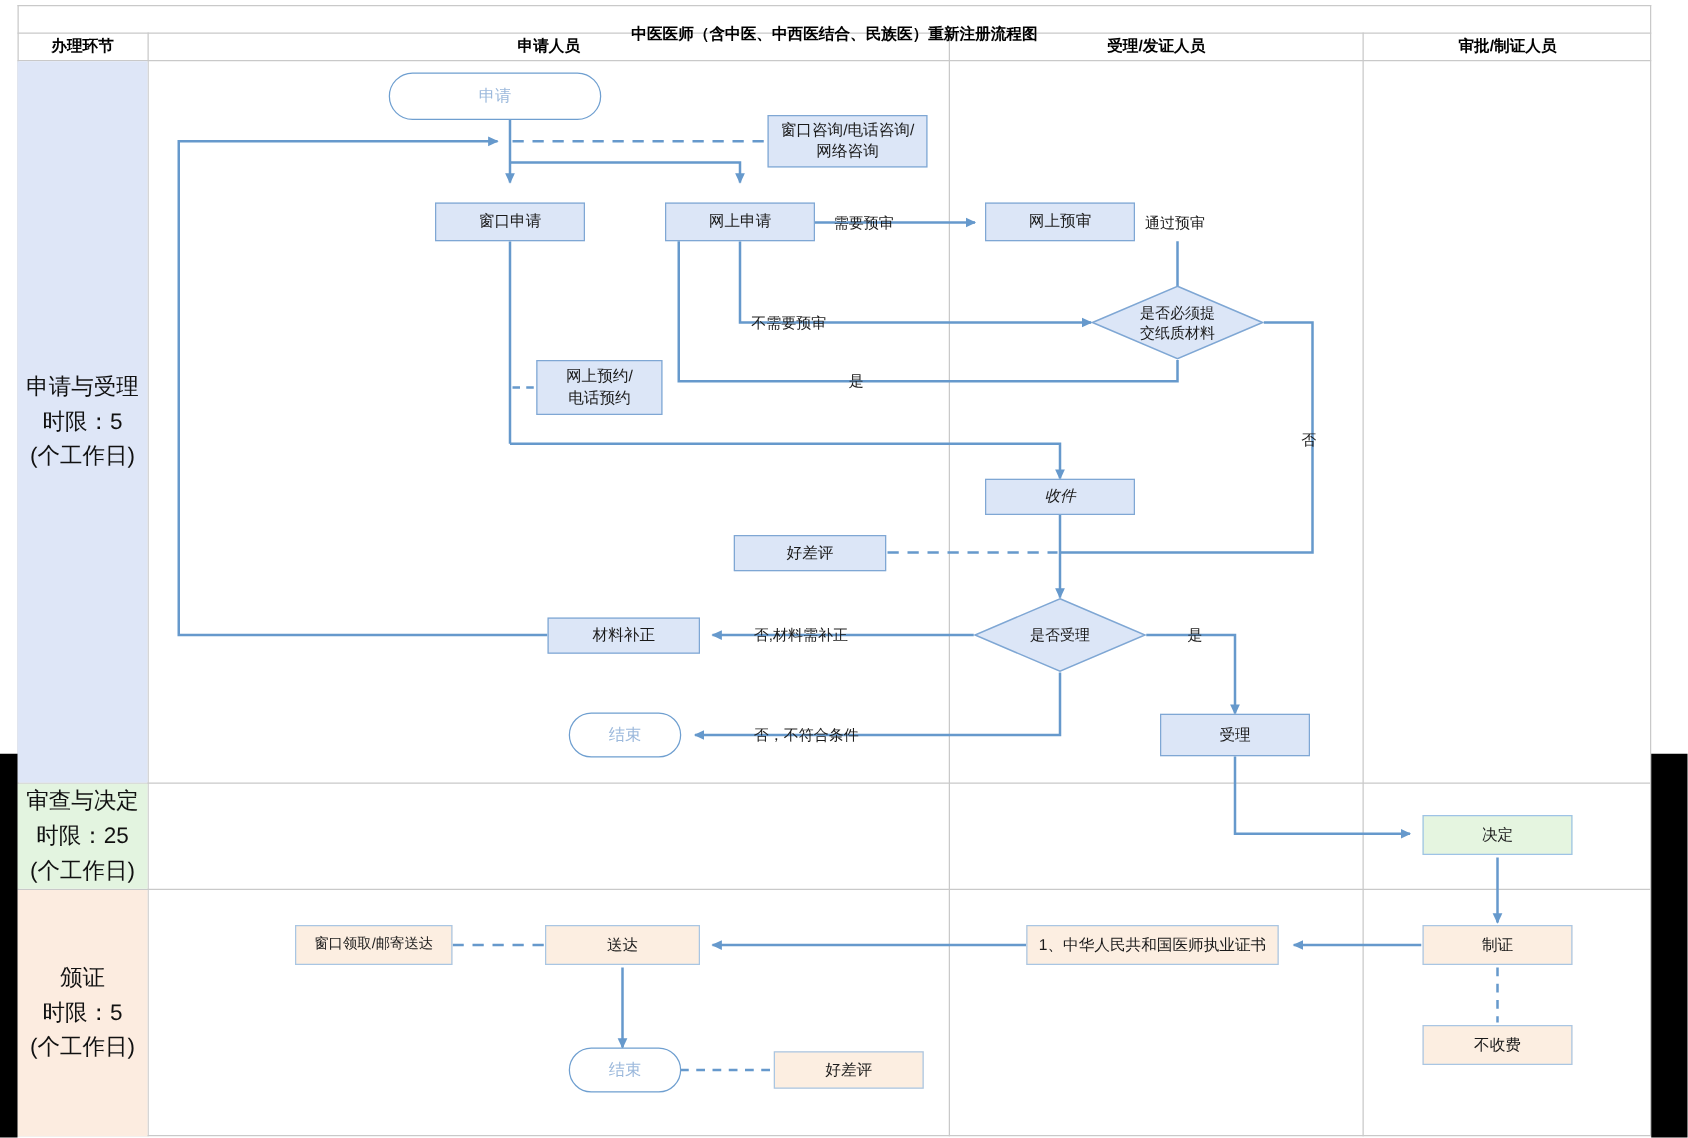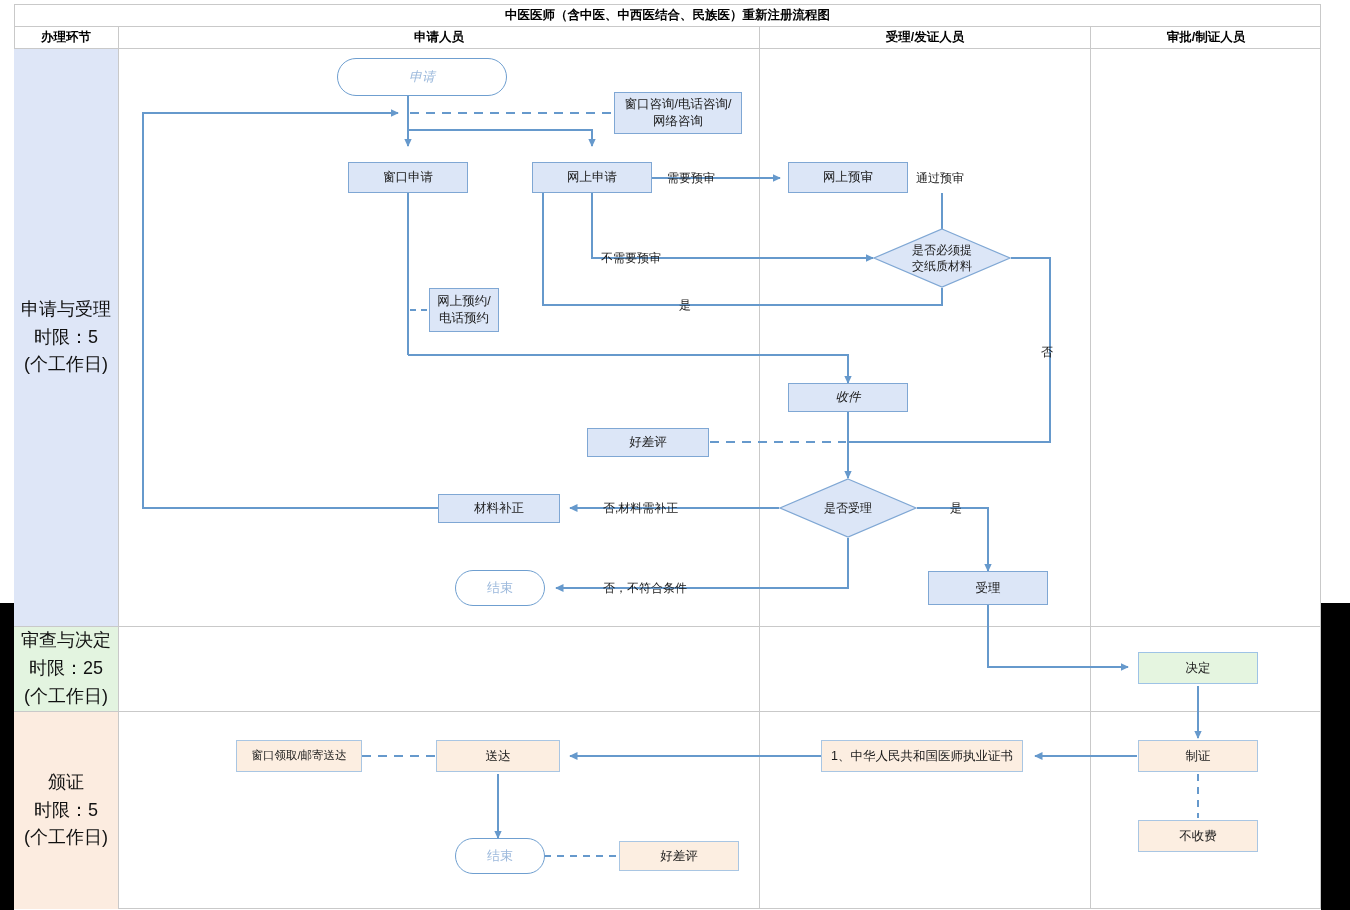--- a/index.html
+++ b/index.html
@@ -33,21 +33,21 @@
   .tbl-line {
     position: absolute;
     background: #c9c9c9;
   }
   .h { height: 1px; }
   .v { width: 1px; }
 
   
   #title-row {
     position: absolute;
-    left: 14px; top: 4px;
+    left: 14px; top: 16px;
     width: 1307px; height: 22px;
     display: flex;
     align-items: center;
     justify-content: center;
     font-size: 12.5px;
     font-weight: bold;
     color: #000;
   }
 
   
@@ -243,21 +243,21 @@
 
       <path d="M362,756 L436,756" stroke-dasharray="9,7"></path>
 
       <path d="M498,774 L498,838" marker-end="url(#ah)"></path>
 
       <path d="M544,856 L618,856" stroke-dasharray="7,6"></path>
 
     </g>
   </svg>
 
-  <div class="node term" style="left:337px;top:58px;width:170px;height:38px;font-style:italic;">
+  <div class="node term" style="left:311px;top:58px;width:170px;height:38px;">
     <span>申请</span>
   </div>
 
   <div class="node blue" style="left:614px;top:92px;width:128px;height:42px;flex-direction:column;">
     <span>窗口咨询/电话咨询/</span>
     <span>网络咨询</span>
   </div>
 
   <div class="node blue" style="left:348px;top:162px;width:120px;height:31px;">
     <span>窗口申请</span>
@@ -274,21 +274,21 @@
   <div class="node diamond" style="left:873px;top:228px;width:138px;height:60px;">
     <svg class="diamond-svg" width="138" height="60" viewBox="0 0 138 60">
       <polygon points="69,1 137,30 69,59 1,30" fill="#dce6f7" stroke="#7fa7d4" stroke-width="1.2"></polygon>
     </svg>
     <div class="diamond-txt">
       <div>是否必须提</div>
       <div>交纸质材料</div>
     </div>
   </div>
 
-  <div class="node blue" style="left:429px;top:288px;width:70px;height:44px;flex-direction:column;">
+  <div class="node blue" style="left:429px;top:288px;width:101px;height:44px;flex-direction:column;">
     <span>网上预约/</span>
     <span>电话预约</span>
   </div>
 
   <div class="node blue" style="left:788px;top:383px;width:120px;height:29px;font-style:italic;">
     <span>收件</span>
   </div>
 
   <div class="node blue" style="left:587px;top:428px;width:122px;height:29px;">
     <span>好差评</span>

